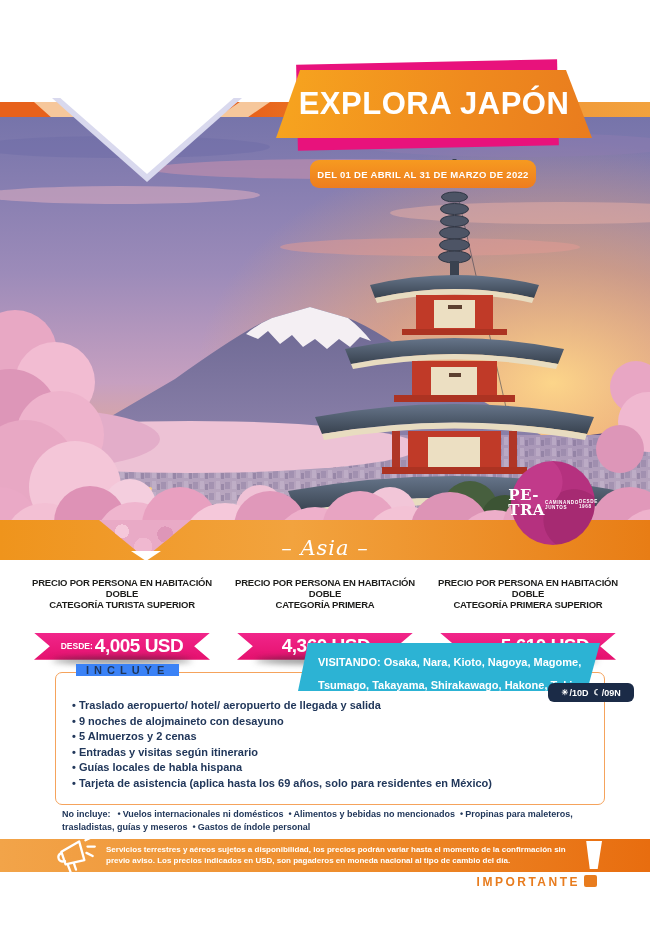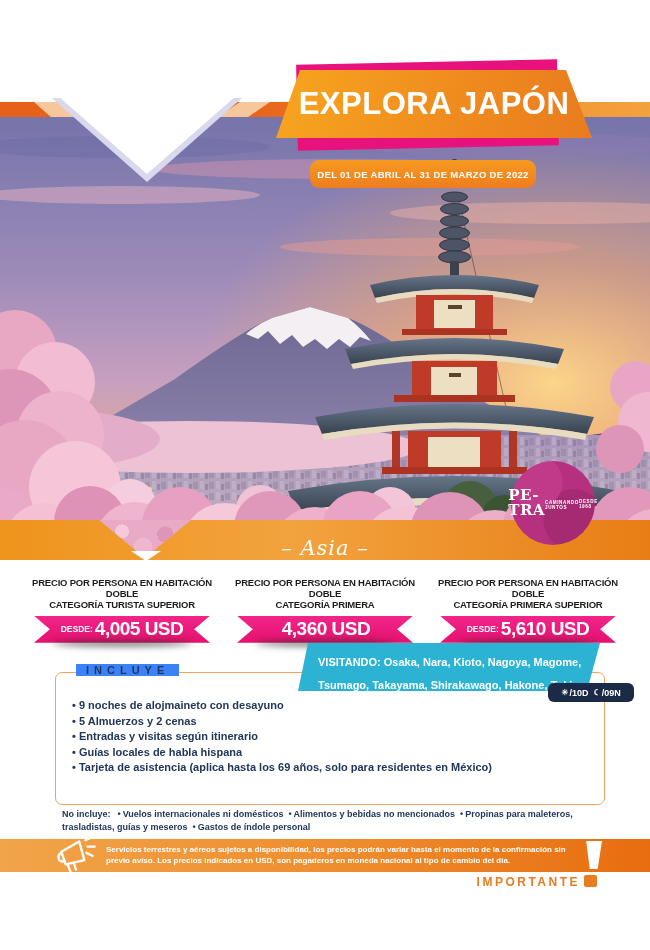--- a/index.html
+++ b/index.html
@@ -49,21 +49,21 @@
                radial-gradient(circle at 75% 70%,#a62a72 0 35%,rgba(0,0,0,0) 36%),#b5317f;
     display:flex;flex-direction:row;align-items:center;justify-content:center;color:#fff;}
   .logo svg{display:block;margin-bottom:1px;}
   .logo .brand{font-family:"DejaVu Serif",serif;font-weight:700;font-size:15px;letter-spacing:.5px;line-height:1;}
   .logo .tag{font-size:4.6px;font-weight:700;letter-spacing:.6px;margin-top:3px;}
   .logo .since{font-size:4.6px;font-weight:700;letter-spacing:.6px;margin-top:1px;}
   
   .price{position:absolute;top:578px;width:200px;text-align:center;}
   .p1{left:22px;} .p2{left:225px;} .p3{left:428px;}
   .ptitle{color:#1d1d1b;font-weight:700;font-size:9.5px;letter-spacing:-.2px;line-height:1.15;}
-  .ribbon{margin:5px auto 0;width:176px;height:27px;
+  .ribbon{margin:22px auto 0;width:176px;height:27px;
     clip-path:polygon(0 0,100% 0,91% 50%,100% 100%,0 100%,9% 50%);
     background:linear-gradient(180deg,#f1258a,#e5116e);
     display:flex;align-items:center;justify-content:center;gap:2px;color:#fff;}
   .ribbon .desde{font-size:8.5px;font-weight:700;}
   .ribbon .amount{font-size:19px;font-weight:700;letter-spacing:-.5px;}
   .rshadow{margin:-3px auto 0;width:140px;height:7px;border-radius:50%;
     background:rgba(40,40,40,.55);filter:blur(3px);}
   
   .visit{position:absolute;left:298px;top:643px;width:302px;height:48px;z-index:5;
     clip-path:polygon(10px 0,100% 0,calc(100% - 13px) 100%,0 100%);
@@ -305,20 +305,21 @@
   <div class="badge">
     <span class="ic">☀</span>
       <span>/10D</span>
     <span class="ic" style="margin-left:4px">☾</span>
       <span>/09N</span>
   </div>
 
   <div class="inc-box"></div>
   <div class="inc-title">INCLUYE</div>
   <ul class="inc-list">
+    <li>Traslado aeropuerto/ hotel/  aeropuerto de llegada y salida</li>
     <li>9 noches de alojmaineto con desayuno</li>
     <li>5 Almuerzos y 2 cenas</li>
     <li>Entradas y visitas según itinerario</li>
     <li>Guías locales de habla hispana</li>
     <li>Tarjeta de asistencia (aplica hasta los 69 años, solo para residentes en México)</li>
   </ul>
 
   <p class="noinc"><span class="ni-label">No incluye:</span><span class="ni-item">Vuelos internacionales ni domésticos</span><span class="ni-item">Alimentos y bebidas no mencionados</span><span class="ni-item">Propinas para maleteros, trasladistas, guías y meseros</span><span class="ni-item">Gastos de índole personal</span></p>
 
   <div class="foot-bar">

